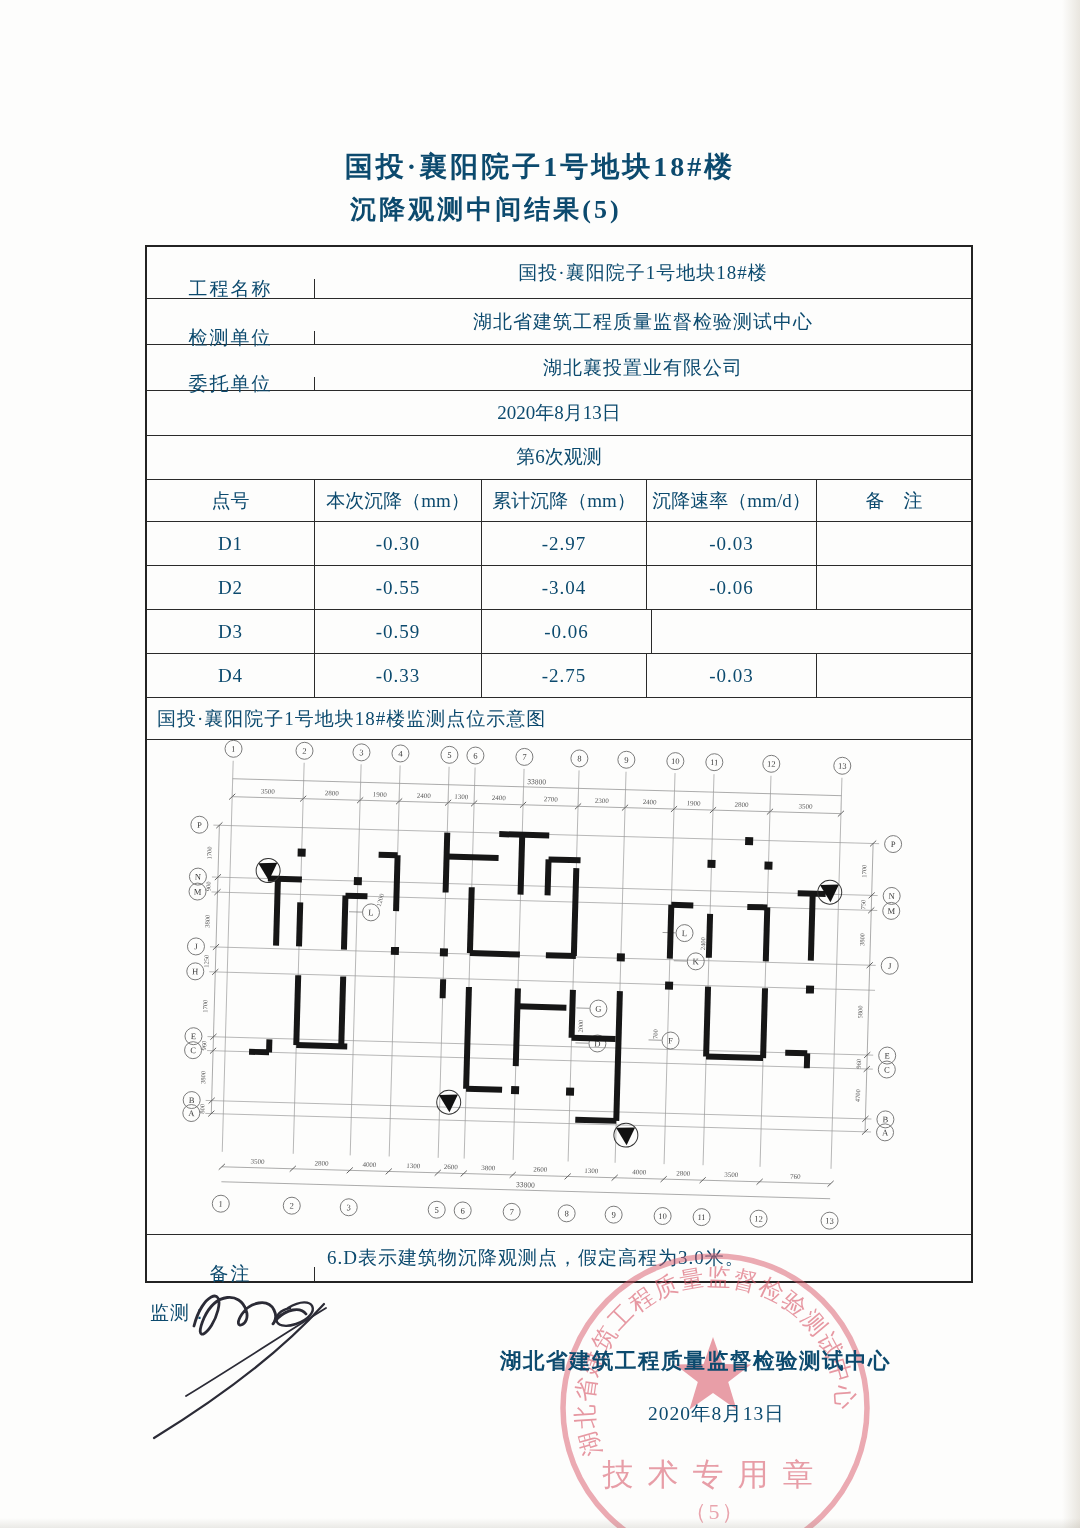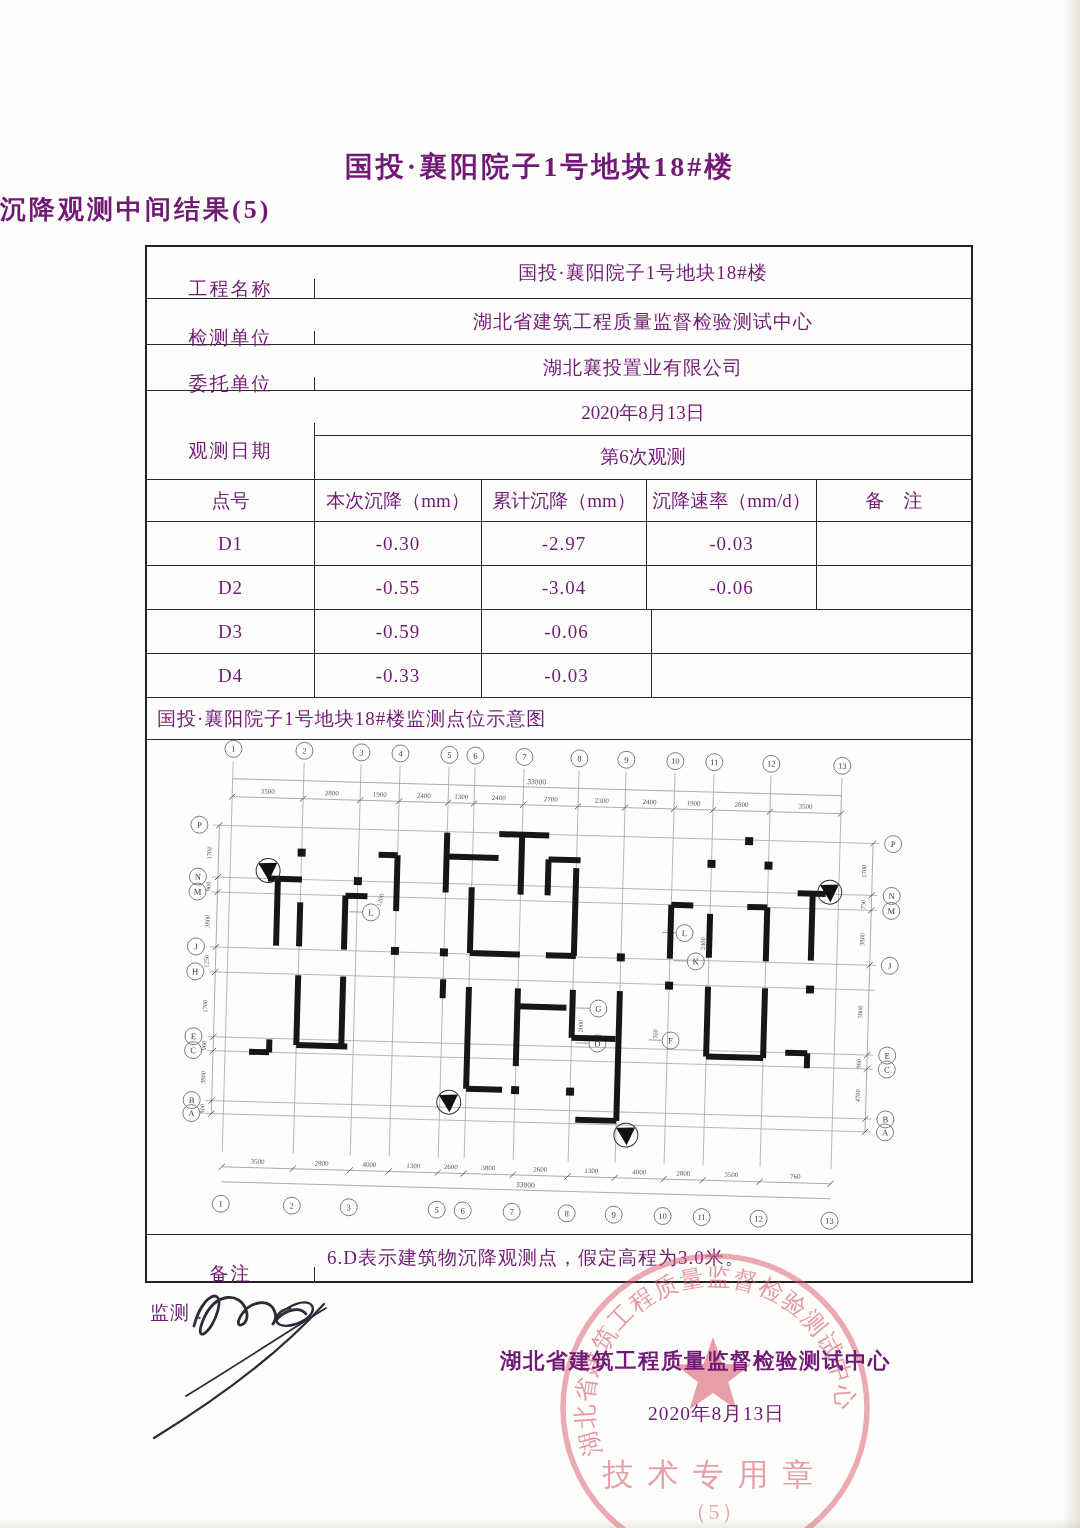--- a/index.html
+++ b/index.html
@@ -1,28 +1,28 @@
 <!DOCTYPE html>
 <html><head>
 <meta charset="utf-8">
 <style>
   html,body{margin:0;padding:0;background:#ffffff;}
   .page{
     position:relative;width:1080px;height:1528px;background:#fdfdfc;
     overflow:hidden;
     font-family:"Liberation Serif","DejaVu Serif",serif;
-    color:#701a75;
+    color:#0c4a6e;
   }
   .scan-edge-r{position:absolute;top:0;right:0;width:18px;height:100%;
     background:linear-gradient(to right,rgba(0,0,0,0),rgba(186,176,156,0.30));}
   .scan-edge-b{position:absolute;left:0;bottom:0;width:100%;height:10px;
     background:linear-gradient(to bottom,rgba(0,0,0,0),rgba(150,144,130,0.18));}
   .abs{position:absolute;}
   .title1{left:0;top:148px;width:1080px;text-align:center;font-size:28px;font-weight:bold;letter-spacing:3px;}
-  .title2{left:0;top:192px;width:972px;text-align:left;font-size:26px;font-weight:bold;letter-spacing:3px;}
+  .title2{left:0;top:192px;width:972px;text-align:center;font-size:26px;font-weight:bold;letter-spacing:3px;}
   
   .tbl{left:145px;top:245px;width:828px;border:2.4px solid #232323;box-sizing:border-box;background:transparent;}
   .trow{display:flex;border-bottom:1.6px solid #2a2a2a;box-sizing:border-box;align-items:stretch;}
   .trow:last-child{border-bottom:none;text-align:right;}
   .cell{display:flex;align-items:center;justify-content:center;font-size:19px;box-sizing:border-box;}
   .lab{width:168px;border-right:1.6px solid #2a2a2a;letter-spacing:2px;margin-top:32px;}
   .val{flex:1;letter-spacing:1px;}
   .r-info{height:52px;}
   .r-info2{height:46px;}
   .r-date{height:89px;}
@@ -70,21 +70,20 @@
       <div class="cell lab">检测单位</div>
       <div class="cell val">湖北省建筑工程质量监督检验测试中心</div>
     </div>
 
     <div class="trow r-info2">
       <div class="cell lab">委托单位</div>
       <div class="cell val">湖北襄投置业有限公司</div>
     </div>
 
     <div class="trow r-date">
-      <div class="cell lab">观测日期</div>
       <div class="date-right">
         <div class="date-sub first">2020年8月13日</div>
         <div class="date-sub">第6次观测</div>
       </div>
     </div>
 
     <div class="trow r-head">
       <div class="cell c1 hdr">点号</div>
       <div class="cell c2 hdr">本次沉降（mm）</div>
       <div class="cell c3 hdr">累计沉降（mm）</div>
@@ -111,20 +110,21 @@
     <div class="trow r-data">
       <div class="cell c1 num">D3</div>
       <div class="cell c2 num">-0.59</div>
       <div class="cell c4 num">-0.06</div>
       <div class="cell c5 num"></div>
     </div>
 
     <div class="trow r-data">
       <div class="cell c1 num">D4</div>
       <div class="cell c2 num">-0.33</div>
+      <div class="cell c3 num">-2.75</div>
       <div class="cell c4 num">-0.03</div>
       <div class="cell c5 num"></div>
     </div>
 
     <div class="trow r-cap">
       <div class="cell cap">国投·襄阳院子1号地块18#楼监测点位示意图</div>
     </div>
 
     <div class="trow r-diag">
       <div class="plan-wrap">

